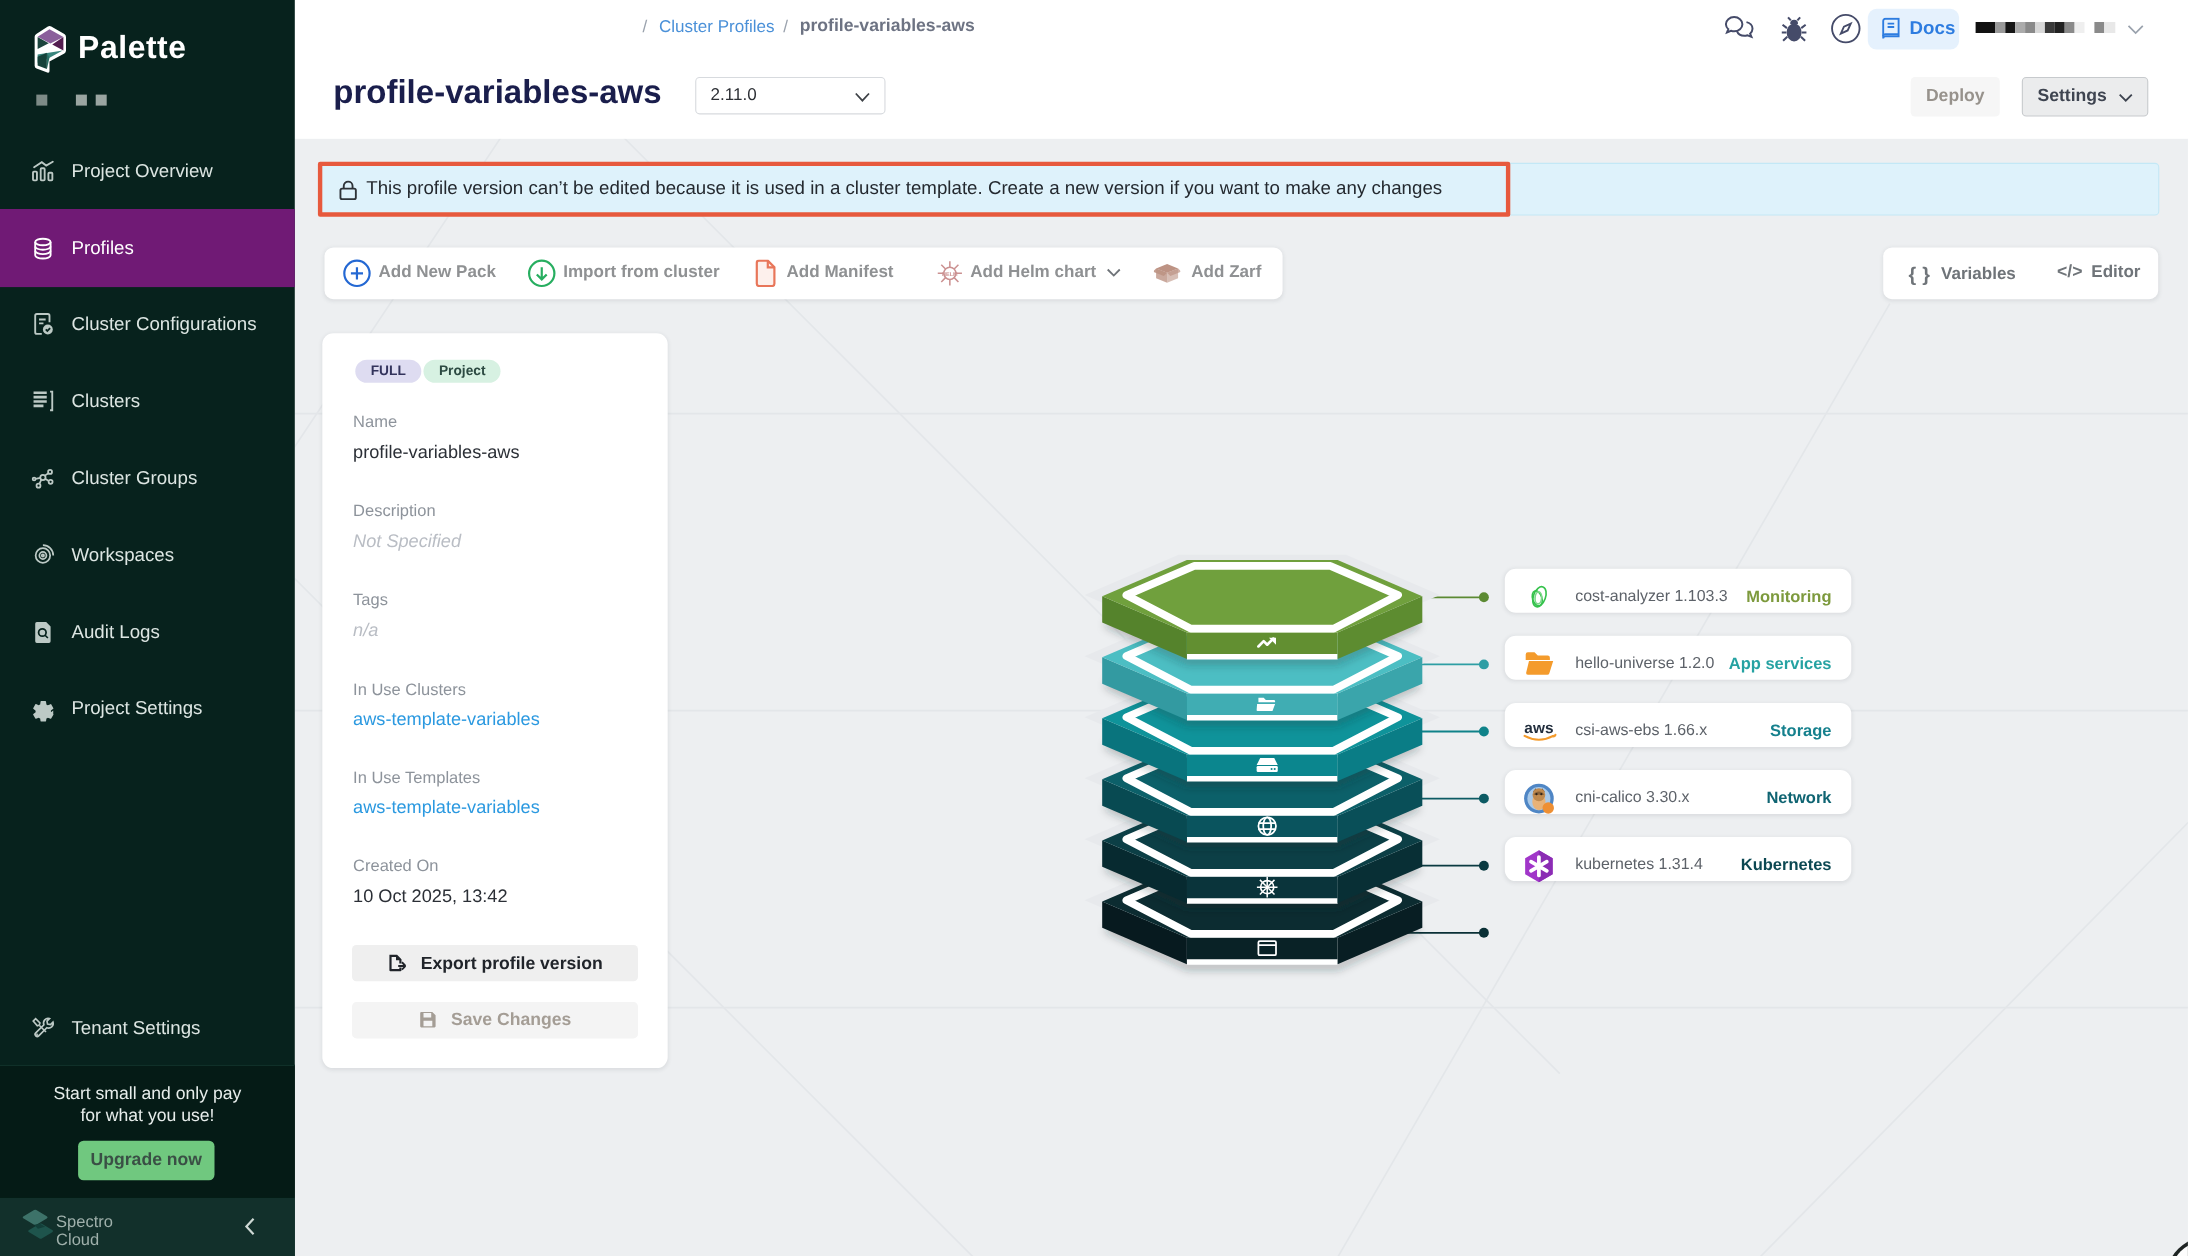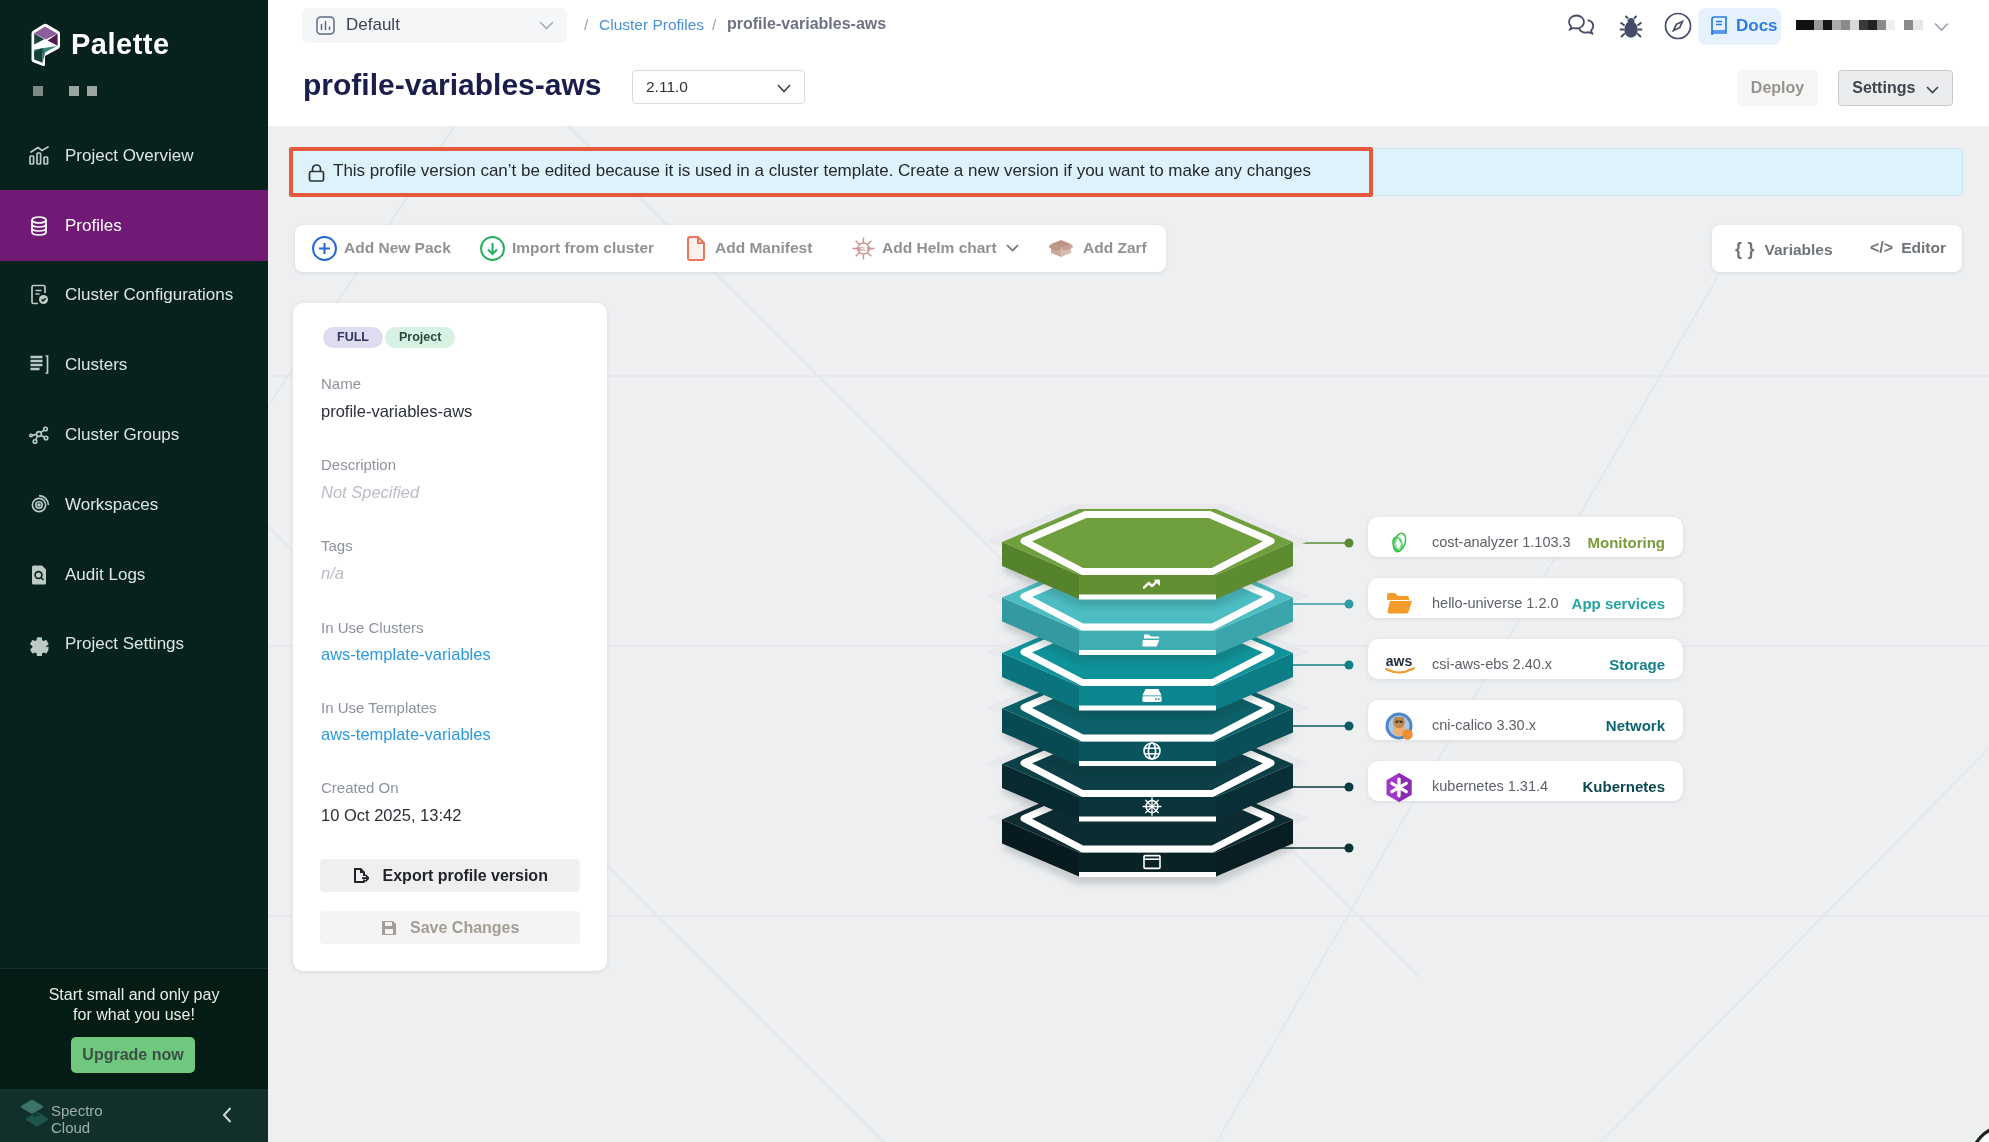--- a/index.html
+++ b/index.html
@@ -118,20 +118,29 @@
         <path d="M14 14.5 L16.5 17" stroke="#07221d" stroke-width="1.6"></path>
       </svg>
     Audit Logs
   </div>
   <div class="navitem" style="top:615px;">
     <svg class="ic" viewBox="0 0 24 24" fill="#bcc9c5">
         <path d="M12 8.2a3.8 3.8 0 1 0 0 7.6 3.8 3.8 0 0 0 0-7.6zm9.4 5.7l-2.1 1.6c.05-.5.05-1 0-1.5l2.1-1.6c.2-.15.25-.4.13-.62l-2-3.46c-.12-.2-.37-.3-.58-.2l-2.46 1a7.7 7.7 0 0 0-1.3-.76l-.37-2.63a.48.48 0 0 0-.47-.4h-4c-.24 0-.44.17-.47.4l-.37 2.63c-.46.2-.9.45-1.3.75l-2.46-1c-.22-.08-.47 0-.59.22l-2 3.46c-.12.2-.07.47.13.62l2.1 1.63a7.9 7.9 0 0 0 0 1.5l-2.1 1.64c-.2.15-.25.4-.13.62l2 3.46c.12.2.37.3.58.2l2.47-1c.4.3.84.56 1.3.76l.37 2.63c.03.23.23.4.47.4h4c.24 0 .44-.17.47-.4l.37-2.63c.46-.2.9-.45 1.3-.76l2.47 1c.21.1.46 0 .58-.2l2-3.46a.48.48 0 0 0-.13-.62z"></path>
       </svg>
     Project Settings
   </div>
+  <div class="navitem" style="top:906px;">
+    <svg class="ic" viewBox="0 0 24 24" fill="none" stroke="#bcc9c5" stroke-width="1.5">
+      <path d="M21.2 6.2 a4.2 4.2 0 0 1 -5.6 5.1 L8.2 18.7 a1.9 1.9 0 0 1 -2.7 -2.7 L12.9 8.6 a4.2 4.2 0 0 1 5.1 -5.6 L15.7 5.3 l0.5 2.7 l2.7 0.5 Z"></path>
+      <path d="M3.2 5.3 L5.4 3.1 L9.3 7 L8.6 9 L6.9 9.6 Z"></path>
+      <path d="M8.9 9.3 L14.8 15.2"></path>
+      <circle cx="6.6" cy="17.6" r="0.4"></circle>
+    </svg>
+    Tenant Settings
+  </div>
 
   <div id="promo">
     <div style="padding-top:17px;">Start small and only pay</div>
     <div style="padding-top:2px;">for what you use!</div>
     <div id="upgrade">Upgrade now</div>
   </div>
 
   <div id="bottombar">
     <svg class="abs" style="left:17px; top:10px;" width="33" height="36" viewBox="0 0 33 36">
       <path d="M16.5 1 Q17.5 0.4 18.5 1 L28 6.7 Q29.7 7.7 28 8.7 L18.5 14.4 Q17.5 15 16.5 14.4 L7 8.7 Q5.3 7.7 7 6.7 Z" fill="#3d7269" transform="translate(-2.5,0)"></path>
@@ -139,30 +148,20 @@
       <path d="M14 14.4 L19.5 13.5 L24 16.2 L17.5 18 Z" fill="#133f39"></path>
     </svg>
     <div class="abs" style="left:51px; top:13px; color:#9fb0ab; font-size:15px; line-height:17px;">Spectro<br>Cloud</div>
     <svg class="abs" style="left:220px; top:16px;" width="14" height="20" viewBox="0 0 14 20" fill="none" stroke="#cdd8d4" stroke-width="2">
         <path d="M10.5 3 L4 10 L10.5 17"></path>
       </svg>
   </div>
 </div>
 
 <div id="topbar">
-  <div id="projsel">
-    <svg class="abs" style="left:14px; top:8px;" width="19" height="19" viewBox="0 0 19 19" fill="none" stroke="#5c6a87" stroke-width="1.5">
-        <rect x="1" y="1" width="17" height="17" rx="3.5"></rect>
-        <path d="M5.5 13.5 V8.5 M9.5 13.5 V5.5 M13.5 13.5 V11" stroke-linecap="round"></path>
-      </svg>
-    <div class="abs" style="left:44px; top:7px; font-size:17px; color:#3e4354;">Default</div>
-    <svg class="abs" style="left:237px; top:13px;" width="15" height="9" viewBox="0 0 15 9" fill="none" stroke="#a9aeb8" stroke-width="1.6">
-        <path d="M1 1 L7.5 7.5 L14 1"></path>
-      </svg>
-  </div>
   <div class="abs" style="left:316px; top:16px; color:#9aa2ad; font-size:15.5px;">/</div>
   <div class="abs" style="left:331px; top:16px; color:#4a90d8; font-size:15.5px;">Cluster Profiles</div>
   <div class="abs" style="left:444px; top:16px; color:#9aa2ad; font-size:15.5px;">/</div>
   <div class="abs" style="left:459px; top:15px; color:#6d7383; font-size:16px; font-weight:bold;">profile-variables-aws</div>
 
   <svg class="abs" style="left:1299px; top:13px;" width="30" height="28" viewBox="0 0 30 28" fill="none" stroke="#454b69" stroke-width="1.8">
       <path d="M2 9 a7.5 6.5 0 0 1 15 0 a7.5 6.5 0 0 1 -7.5 6.5 c-1 0 -2 -0.2 -2.9 -0.5 L3 16.5 l1.2 -3 A6.3 6.3 0 0 1 2 9 Z"></path>
       <path d="M12 15.3 a7.3 6.3 0 0 0 6.8 4.3 c1 0 1.9 -0.2 2.8 -0.5 l3.6 1.4 l-1.2 -2.9 a6.2 6.2 0 0 0 2.2 -4.5 a7 6.2 0 0 0 -5.5 -6"></path>
     </svg>
   <svg class="abs" style="left:1351px; top:14px;" width="24" height="26" viewBox="0 0 24 26" fill="#454b69">
@@ -330,21 +329,21 @@
       </svg>
     <div class="packname">hello-universe 1.2.0</div>
     <div class="packcat" style="color:#25a2a2;">App services</div>
   </div>
   <div class="packcard" style="top:513px;">
     <svg class="abs" style="left:15px; top:14px;" width="33" height="24" viewBox="0 0 33 24">
       <text x="16" y="13" font-size="14" font-weight="bold" text-anchor="middle" fill="#232f3e" font-family="Liberation Sans">aws</text>
       <path d="M3 16 q13 7 26 0" stroke="#f49b2c" stroke-width="2" fill="none" stroke-linecap="round"></path>
       <path d="M29 16.5 q1.5 0 2 -1.5" stroke="#f49b2c" stroke-width="2" fill="none" stroke-linecap="round"></path>
     </svg>
-    <div class="packname">csi-aws-ebs 2.40.x</div>
+    <div class="packname">csi-aws-ebs 1.66.x</div>
     <div class="packcat" style="color:#15808d;">Storage</div>
   </div>
   <div class="packcard" style="top:574px;">
     <svg class="abs" style="left:16px; top:11px;" width="31" height="31" viewBox="0 0 31 31">
       <circle cx="15" cy="15" r="13.5" fill="#4f86c5"></circle>
       <circle cx="15" cy="15" r="10.5" fill="#a9c9e8"></circle>
       <ellipse cx="15" cy="18" rx="6" ry="7.5" fill="#e8b277"></ellipse>
       <path d="M9.5 9 L12 5.5 L14 8.5 Z" fill="#7a5a36"></path>
       <path d="M20.5 9 L18 5.5 L16 8.5 Z" fill="#7a5a36"></path>
       <circle cx="15" cy="11.5" r="5.8" fill="#c08a4e"></circle>

